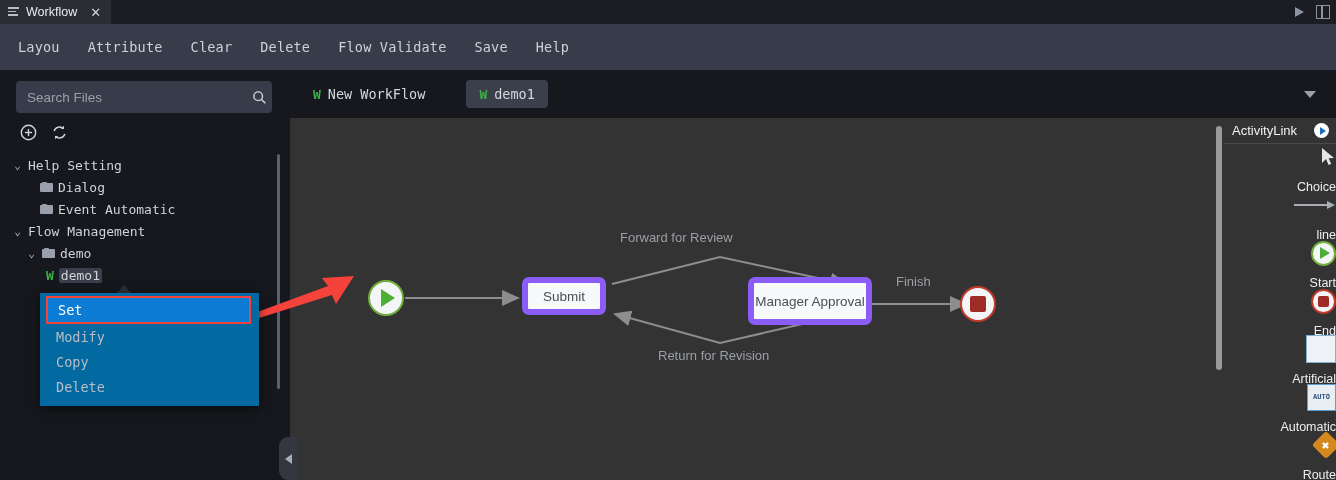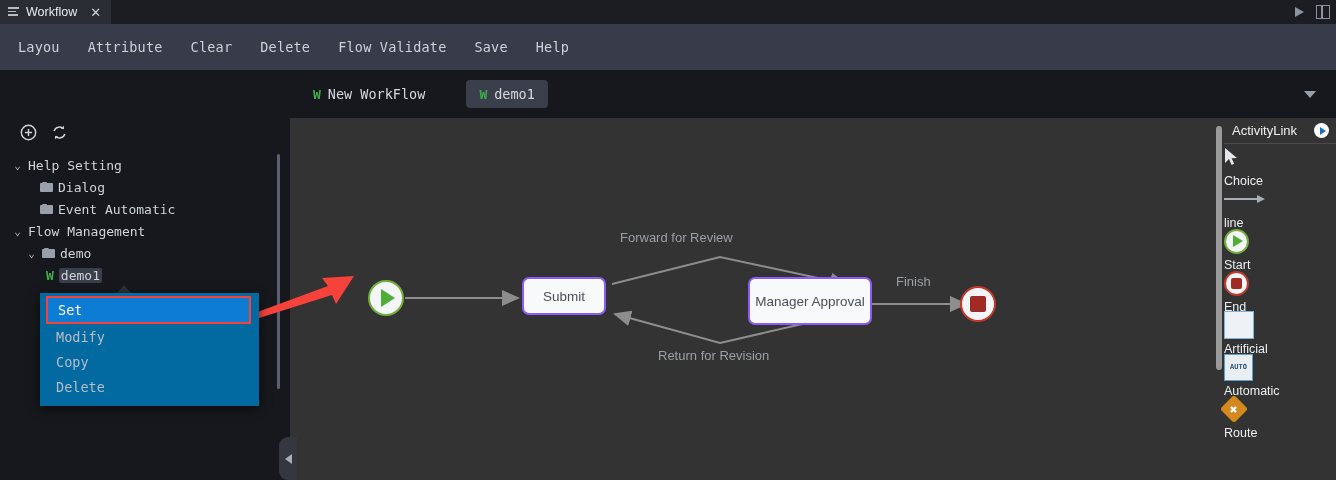--- a/index.html
+++ b/index.html
@@ -86,21 +86,21 @@
   .tab-drop{position:absolute;right:14px;top:12px;width:24px;height:24px;border-radius:3px;
       display:flex;align-items:center;justify-content:center;cursor:pointer;}
   .tab-drop .dchev{width:0;height:0;border-left:6px solid transparent;border-right:6px solid transparent;
       border-top:7px solid #9aa0ab;}
 
   .canvas{position:absolute;left:2px;top:48px;width:1046px;height:362px;background:#333333;}
   .canvas-scroll{position:absolute;left:926px;top:8px;width:6px;height:244px;background:#9a9a9a;border-radius:3px;}
 
   
   .flow{position:absolute;left:0;top:0;width:930px;height:362px;}
-  .node{position:absolute;background:#f7f9fb;border:2px solid #8b5cf6;border-radius:7px;
+  .node{position:absolute;background:#f7f9fb;border:6px solid #8b5cf6;border-radius:7px;
       display:flex;align-items:center;justify-content:center;color:#4a4f57;
       font-family:"Liberation Sans",sans-serif;font-size:13.5px;box-sizing:border-box;cursor:pointer;}
   .round-node{position:absolute;border-radius:50%;background:#f3f5f7;display:flex;align-items:center;
       justify-content:center;box-sizing:border-box;cursor:pointer;}
   .start-node{border:2px solid #72ae3c;}
   .start-node .ptri{width:0;height:0;border-left:14px solid #4fae36;border-top:9px solid transparent;
       border-bottom:9px solid transparent;margin-left:4px;}
   .end-node{border:2px solid #c0392b;}
   .end-node .sq{width:16px;height:16px;background:#9e2b25;border-radius:2px;}
   .edge-label{position:absolute;font-family:"Liberation Sans",sans-serif;font-size:13px;color:#9b9fa6;
@@ -112,21 +112,21 @@
   
   .palette{position:absolute;left:1224px;top:118px;width:112px;height:362px;background:#333333;}
   .pal-head{height:25px;display:flex;align-items:center;justify-content:space-between;
       padding:0 7px 0 8px;font-family:"Liberation Sans",sans-serif;font-size:13px;color:#f0f1f3;
       border-bottom:1px solid #4a4a4a;}
   .pal-head .arr-circle{width:15px;height:15px;border-radius:50%;background:#ffffff;
       display:flex;align-items:center;justify-content:center;cursor:pointer;}
   .pal-head .arr-circle .in{width:0;height:0;border-left:6px solid #1b6fc0;border-top:4px solid transparent;
       border-bottom:4px solid transparent;margin-left:2px;}
   .pal-items{padding-top:6px;}
-  .pal-item{display:flex;flex-direction:column;align-items:flex-start;gap:10px;margin-bottom:4px;cursor:pointer;}
+  .pal-item{display:flex;flex-direction:column;align-items:flex-end;gap:16px;margin-bottom:4px;cursor:pointer;}
   .pal-item .glyph{height:14px;display:flex;align-items:center;justify-content:center;}
   .pal-item .plabel{font-family:"Liberation Sans",sans-serif;font-size:12.5px;color:#eceef1;}
   .sq-art{width:28px;height:26px;background:#eef2f6;border:1px solid #7fb4d8;}
   .auto-ic{width:27px;height:25px;background:#e9eef3;border:1px solid #5a9fd4;
       display:flex;align-items:center;justify-content:center;font-family:"DejaVu Sans Mono",monospace;
       font-size:7px;color:#2b4f7a;font-weight:bold;line-height:1;}
   .diamond{width:20px;height:20px;background:#d4891f;transform:rotate(45deg);border-radius:3px;
       display:flex;align-items:center;justify-content:center;}
   .diamond span{transform:rotate(-45deg);color:#ffffff;font-size:13px;font-weight:bold;line-height:1;}
 </style>
@@ -156,20 +156,29 @@
     <span class="mi">Attribute</span>
     <span class="mi">Clear</span>
     <span class="mi">Delete</span>
     <span class="mi">Flow Validate</span>
     <span class="mi">Save</span>
     <span class="mi">Help</span>
   </div>
 
   <div class="sidebar">
 
+    <div class="search-wrap">
+      <input type="text" placeholder="Search Files" style="">
+      <span class="search-ic">
+        <svg width="15" height="15" viewBox="0 0 16 16">
+          <circle cx="6.6" cy="6.6" r="4.6" fill="none" stroke="#cfd3da" stroke-width="1.5"></circle>
+          <line x1="10.1" y1="10.1" x2="14.2" y2="14.2" stroke="#cfd3da" stroke-width="1.6"></line>
+        </svg>
+      </span>
+    </div>
 
     <div class="side-tools">
       <span class="tool">
         <svg width="17" height="17" viewBox="0 0 18 18">
           <circle cx="9" cy="9" r="7.6" fill="none" stroke="#cfd3da" stroke-width="1.5"></circle>
           <line x1="9" y1="5.2" x2="9" y2="12.8" stroke="#cfd3da" stroke-width="1.5"></line>
           <line x1="5.2" y1="9" x2="12.8" y2="9" stroke="#cfd3da" stroke-width="1.5"></line>
         </svg>
       </span>
       <span class="tool">

